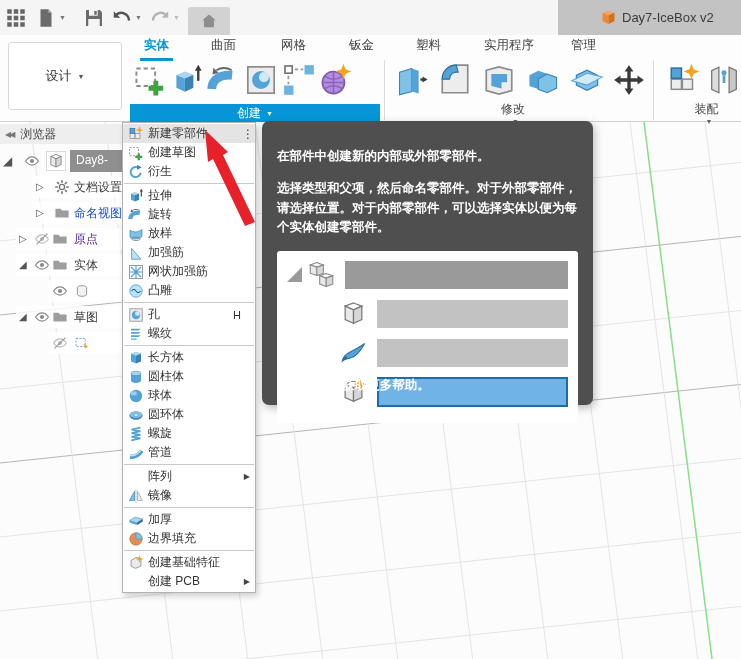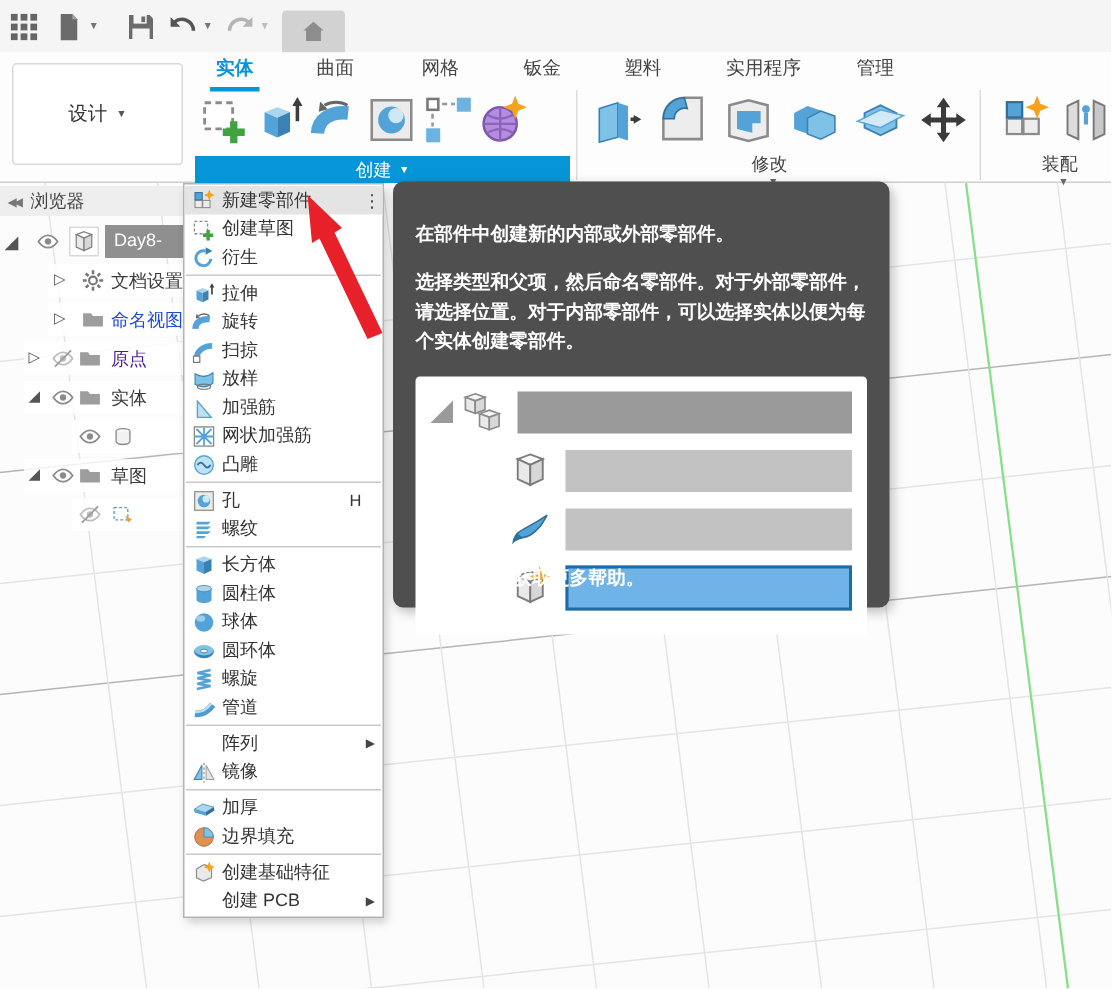--- a/index.html
+++ b/index.html
@@ -167,20 +167,30 @@
         </svg>
       </span>
     <span class="qat-caret dis" style="left:173px">▼</span>
     <div id="home-tab">
       <span class="qat-ic">
           <svg viewBox="0 0 16 16">
             <path d="M8 2.2 14 7.4h-1.6V13.6H3.6V7.4H2Z" fill="#8d8d8d"></path>
           </svg>
         </span>
     </div>
+    <div id="doc-title-block">
+      <span class="cube">
+          <svg viewBox="0 0 16 16">
+            <path d="M8 1.4 13.6 3.5 8 5.8 2.4 3.5Z" fill="#f4a768"></path>
+            <path d="M2.4 3.5 8 5.8v8.2L2.4 11.6Z" fill="#ef8a33"></path>
+            <path d="M13.6 3.5 8 5.8v8.2l5.6-2.4Z" fill="#d96f15"></path>
+          </svg>
+        </span>
+      <span id="doc-title">Day7-IceBox v2</span>
+    </div>
   </div>
 
   <div class="abs" id="ribbon">
     <div id="design-btn">
       <span>设计</span>
       <span class="caret">▼</span>
     </div>
     <div id="tabs">
         <div class="tab active" style="left: 140px;">实体</div>
         <div class="tab" style="left: 207px;">曲面</div>
@@ -487,29 +497,20 @@
             <path d="M2.2 12.2c.2-4.4 4-7 9.6-6.4" fill="none" stroke="#54a3d8" stroke-width="4.2"></path>
             <path d="M4.4 3.4c2.2-1.3 5-1.3 7.2 0" fill="none" stroke="#666" stroke-width=".9"></path>
             <path d="M3 2.2 5.4 4.6 2.6 5.4Z" fill="#666"></path>
           </svg>
         </span>
         <span class="mlabel">旋转</span>
       </div>
       <div class="mi">
         <span class="mic">
           <svg viewBox="0 0 16 16">
-            <path d="M3 13.6C3 8 7.4 4.6 13.4 4.6" fill="none" stroke="#54a3d8" stroke-width="3.8"></path>
-            <rect x="1" y="11.4" width="4.2" height="4.2" fill="#fff" stroke="#777" stroke-width=".8"></rect>
-          </svg>
-        </span>
-        <span class="mlabel">扫掠</span>
-      </div>
-      <div class="mi">
-        <span class="mic">
-          <svg viewBox="0 0 16 16">
             <path d="M2 4.2c4 2.4 8 2.4 12-.8v7c-4 3.2-8 3.2-12 .8Z" fill="#7fc2e8" stroke="#3a82b4" stroke-width=".7"></path>
             <ellipse cx="8" cy="12.8" rx="4.4" ry="1.7" fill="none" stroke="#777" stroke-width=".8"></ellipse>
           </svg>
         </span>
         <span class="mlabel">放样</span>
       </div>
       <div class="mi">
         <span class="mic">
           <svg viewBox="0 0 16 16">
             <path d="M3.6 14.2V3.4L12.8 14.2Z" fill="#bfe1f4" stroke="#54a3d8" stroke-width=".9"></path>

